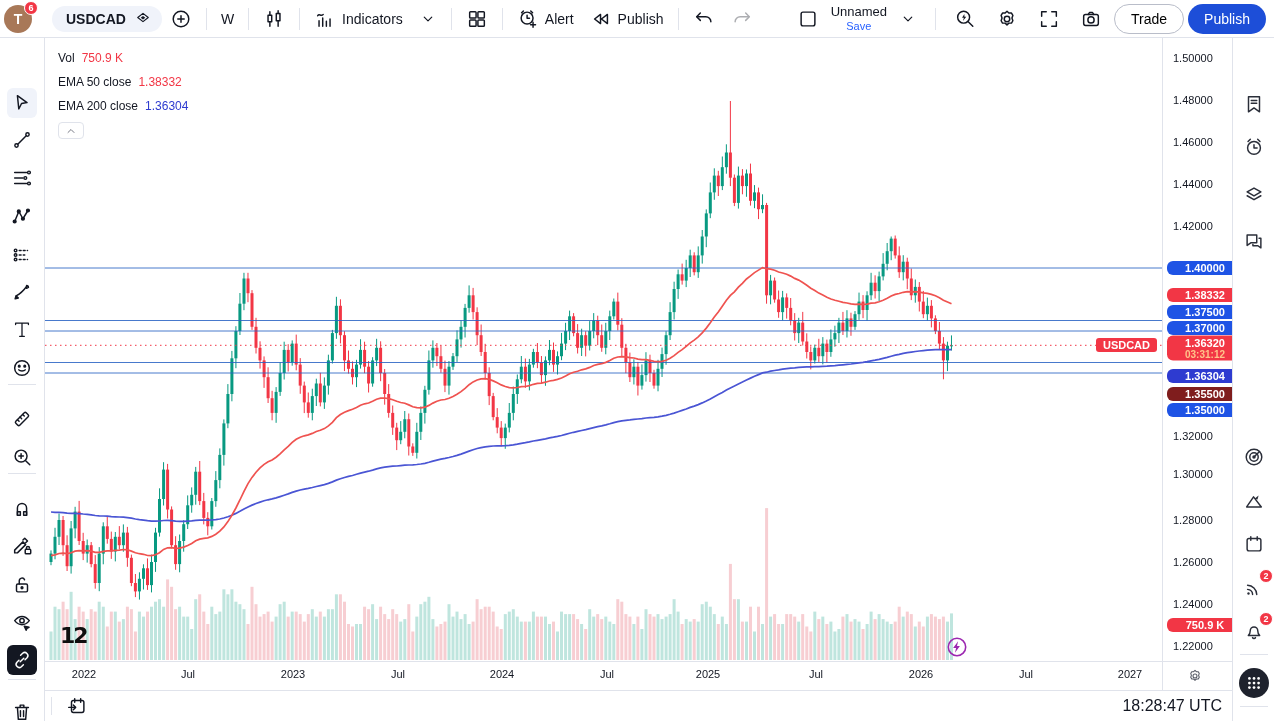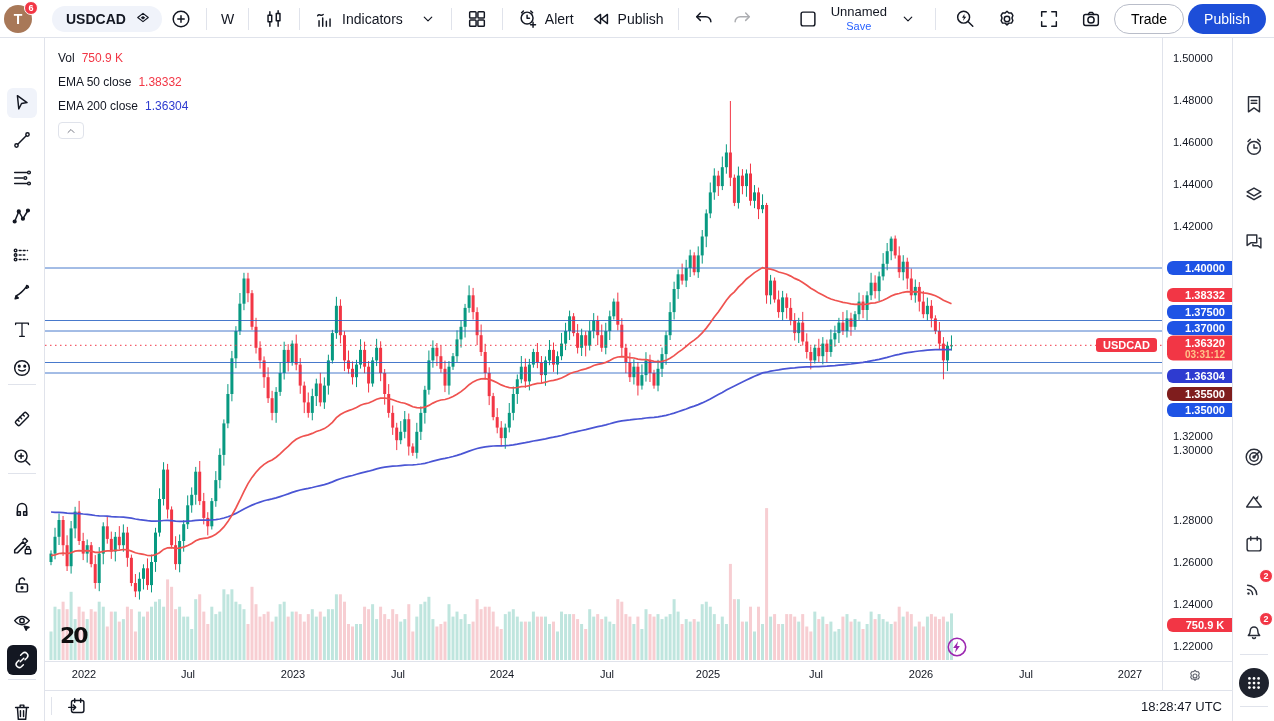--- a/index.html
+++ b/index.html
@@ -84,21 +84,21 @@
   #taxis-corner { position:absolute; left:1162px; top:661px; width:70px; height:29px; background:#fff;
     border-top:1px solid #e0e3eb; border-left:1px solid #e0e3eb; z-index:10; display:flex; align-items:center; }
   #taxis-corner .ic { margin-left:24px; color:#565a66; cursor:pointer; }
   #taxis-corner .ic svg { width:16px; height:16px; }
 
   
   #bottombar { position:absolute; left:45px; top:690px; width:1187px; height:31px; background:#fff;
     border-top:1px solid #e0e3eb; display:flex; align-items:center; z-index:15; }
   .rbtn { font-size:12px; padding:4px 7px; border-radius:4px; cursor:pointer; color:#131722; }
   #bottombar .tdiv { height:18px; }
-  #clock { margin-left:auto; font-size:13px; padding-right:10px; cursor:pointer; }
+  #clock { margin-left:auto; font-size:16px; padding-right:10px; cursor:pointer; }
 </style>
 </head>
 <body>
 
 <div id="topbar">
   <div id="avatar">
     <span>T</span>
     <span class="nbadge">6</span>
   </div>
   <div id="symbolbox">
@@ -1104,37 +1104,37 @@
     </div>
     <div id="legend-collapse">
       <span class="ic">
           <svg viewBox="0 0 24 24" fill="none" stroke="currentColor" stroke-width="1.6" stroke-linecap="round" stroke-linejoin="round">
             <path d="M6 15l6-6 6 6" stroke-width="2"></path>
           </svg>
         </span>
     </div>
   </div>
   <div id="symchip">USDCAD</div>
-  <div id="tvlogo">20</div>
+  <div id="tvlogo">12</div>
   <div id="zapchip" class="ic">
       <svg viewBox="0 0 24 24" fill="none" stroke="#9c27b0" stroke-width="1.7">
         <circle cx="12" cy="12" r="9.5"></circle>
         <path d="M13.2 5.8l-5.4 7.4h3.2l-1.2 5 5.4-7.4H12z" fill="#9c27b0" stroke="none"></path>
       </svg>
     </div>
 </div>
 
 <div id="paxis">
     <div class="ptick" style="top: 20px;">1.50000</div>
     <div class="ptick" style="top: 62px;">1.48000</div>
     <div class="ptick" style="top: 104px;">1.46000</div>
     <div class="ptick" style="top: 146px;">1.44000</div>
     <div class="ptick" style="top: 188px;">1.42000</div>
     <div class="ptick" style="top: 398px;">1.32000</div>
-    <div class="ptick" style="top: 412px;">1.30000</div>
+    <div class="ptick" style="top: 436px;">1.30000</div>
     <div class="ptick" style="top: 482px;">1.28000</div>
     <div class="ptick" style="top: 524px;">1.26000</div>
     <div class="ptick" style="top: 566px;">1.24000</div>
     <div class="ptick" style="top: 608px;">1.22000</div>
     <div class="pbadge" style="top: 230px; background: rgb(30, 83, 229);">
       <div>1.40000</div>
     </div>
     <div class="pbadge" style="top: 257px; background: rgb(242, 54, 69);">
       <div>1.38332</div>
     </div>

